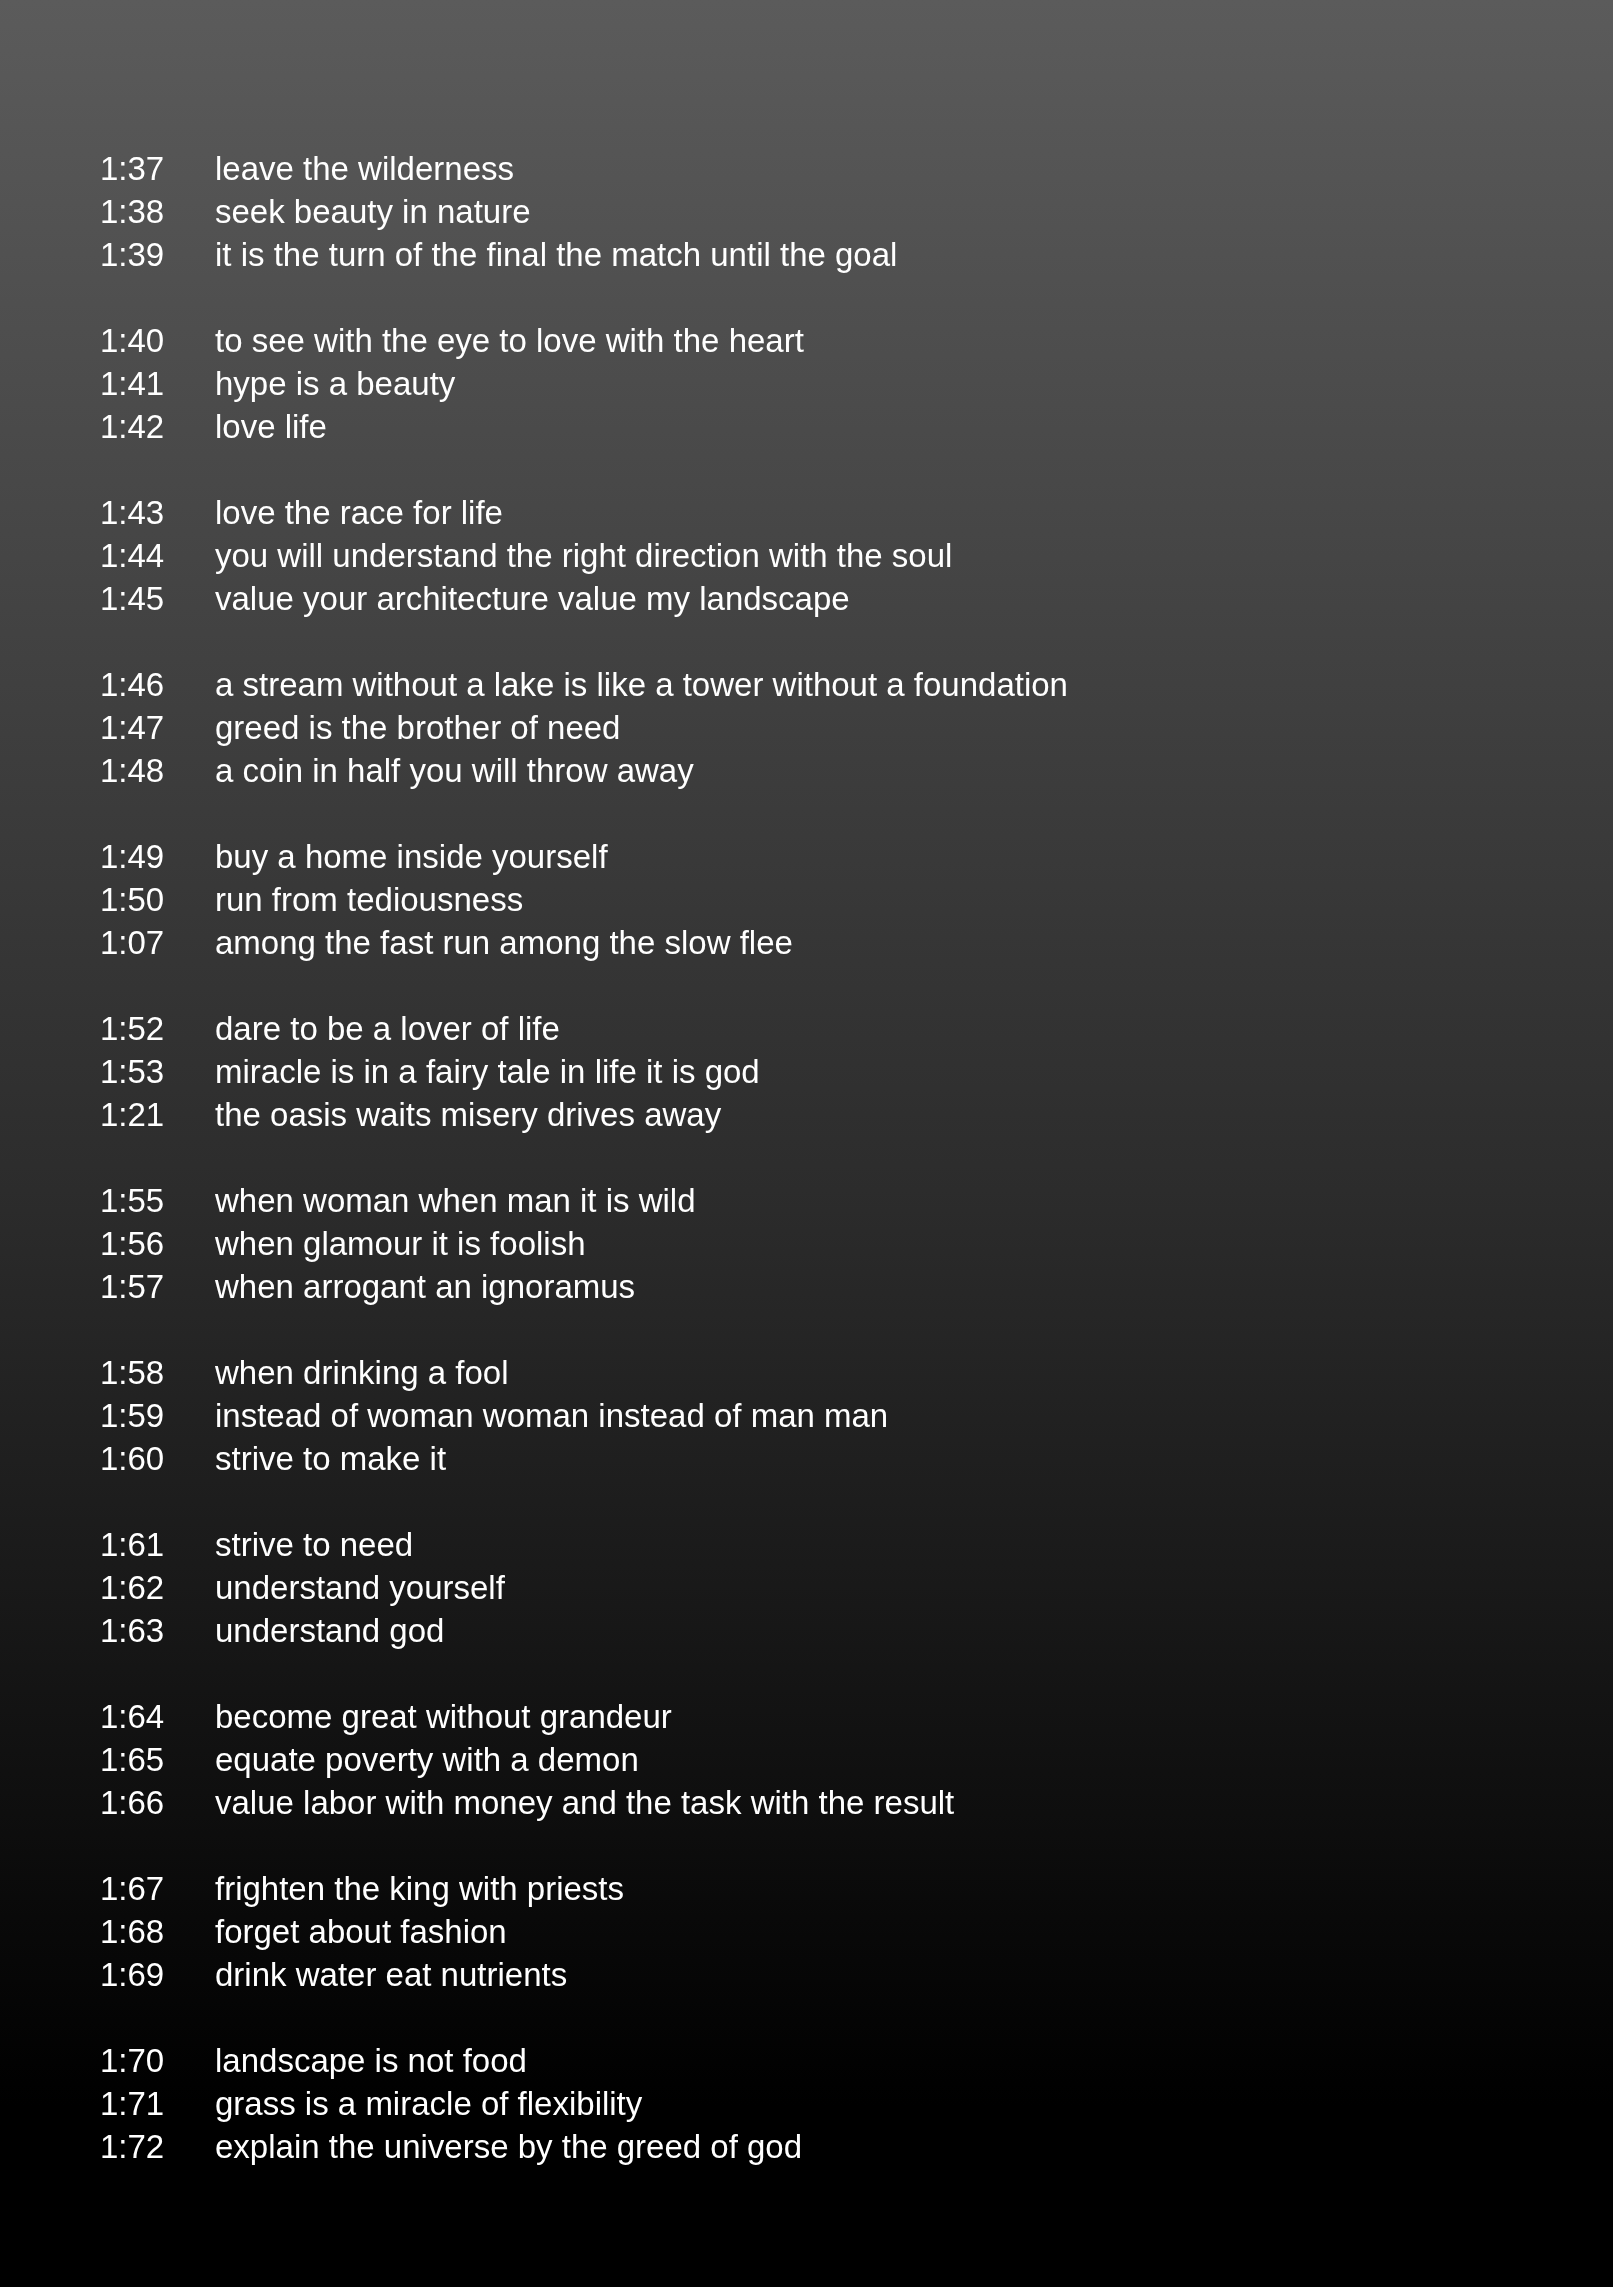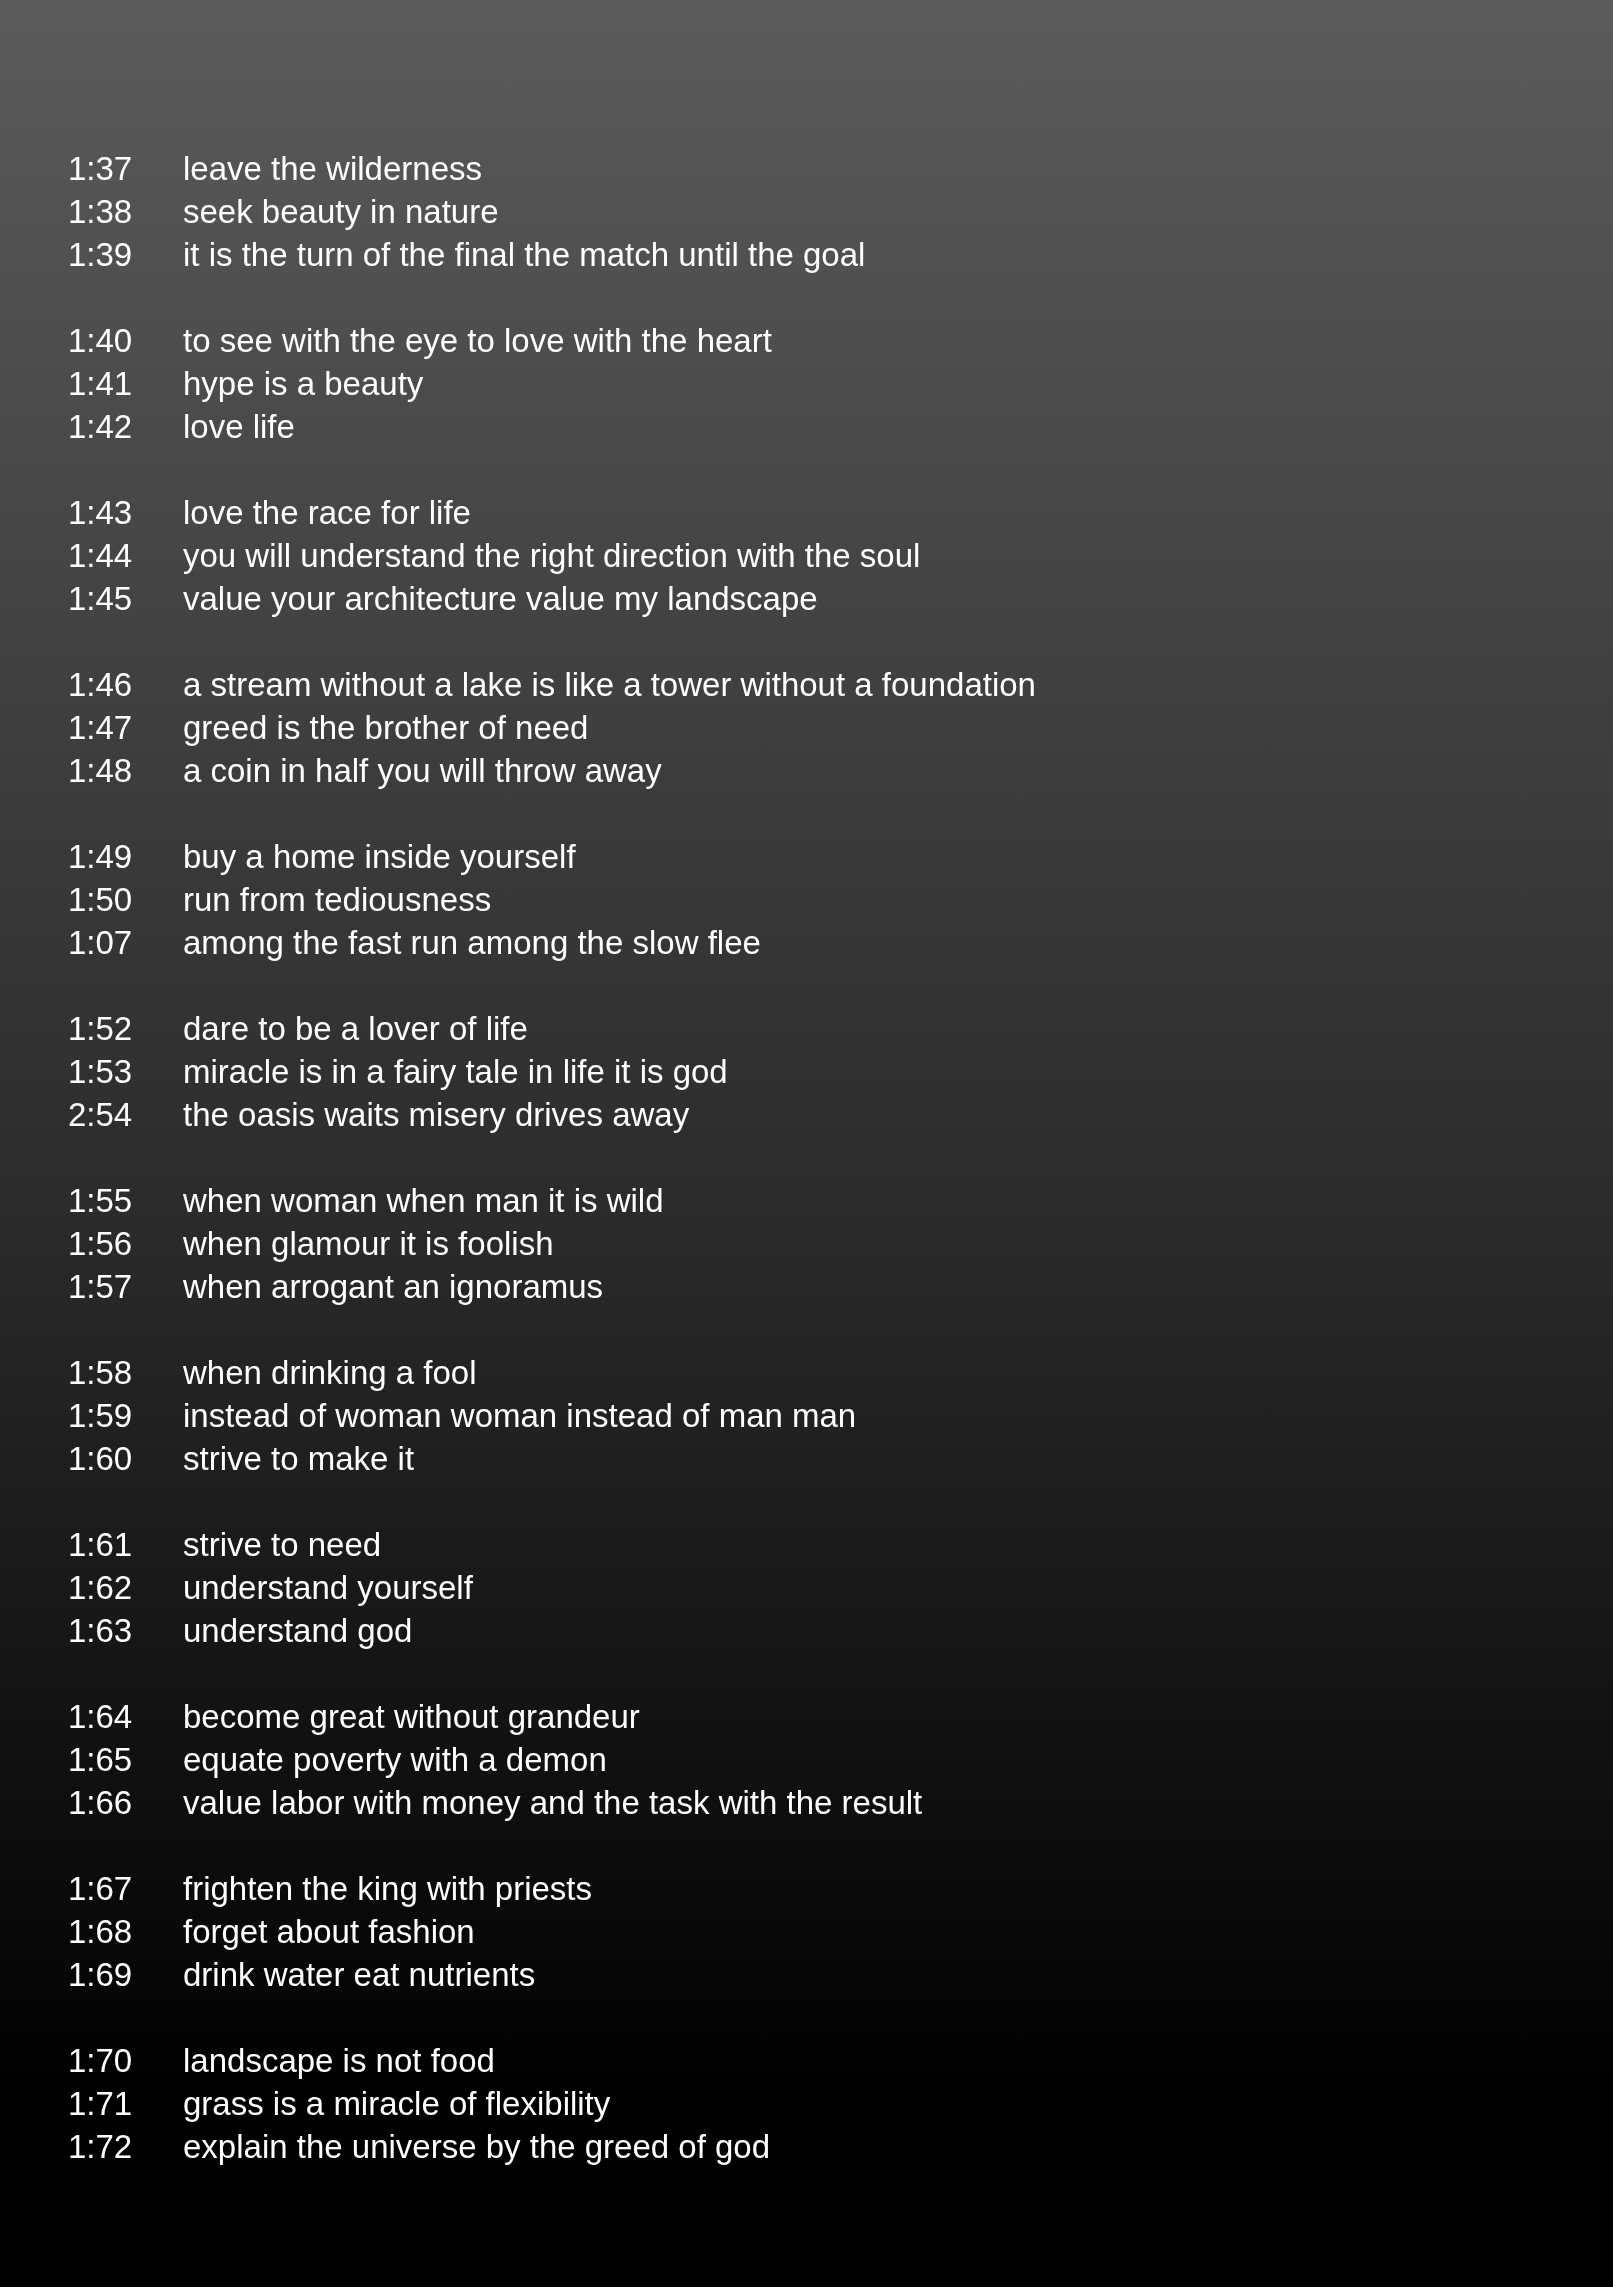--- a/index.html
+++ b/index.html
@@ -6,21 +6,21 @@
   body {
     width: 1613px;
     height: 2288px;
     background: linear-gradient(to bottom, #5b5b5b 0%, #2c2c2c 52%, #000000 92%, #000000 100%);
     overflow: hidden;
   }
   .page {
     box-sizing: border-box;
     width: 1613px;
     height: 2288px;
-    padding: 147px 39px 0 68px;
+    padding: 147px 39px 0 100px;
     font-family: "Liberation Sans", "DejaVu Sans", sans-serif;
     font-size: 33px;
     line-height: 43px;
     color: #ffffff;
   }
   .verse-group {
     margin: 0 0 43px 0;
   }
   .verse-line {
     white-space: nowrap;
@@ -59,21 +59,21 @@
         <div class="verse-line"><span class="verse-num">1:48</span><span class="verse-text">a coin in half you will throw away</span></div>
       </div>
       <div class="verse-group">
         <div class="verse-line"><span class="verse-num">1:49</span><span class="verse-text">buy a home inside yourself</span></div>
         <div class="verse-line"><span class="verse-num">1:50</span><span class="verse-text">run from tediousness</span></div>
         <div class="verse-line"><span class="verse-num">1:07</span><span class="verse-text">among the fast run among the slow flee</span></div>
       </div>
       <div class="verse-group">
         <div class="verse-line"><span class="verse-num">1:52</span><span class="verse-text">dare to be a lover of life</span></div>
         <div class="verse-line"><span class="verse-num">1:53</span><span class="verse-text">miracle is in a fairy tale in life it is god</span></div>
-        <div class="verse-line"><span class="verse-num">2:54</span><span class="verse-text">the oasis waits misery drives away</span></div>
+        <div class="verse-line"><span class="verse-num">1:21</span><span class="verse-text">the oasis waits misery drives away</span></div>
       </div>
       <div class="verse-group">
         <div class="verse-line"><span class="verse-num">1:55</span><span class="verse-text">when woman when man it is wild</span></div>
         <div class="verse-line"><span class="verse-num">1:56</span><span class="verse-text">when glamour it is foolish</span></div>
         <div class="verse-line"><span class="verse-num">1:57</span><span class="verse-text">when arrogant an ignoramus</span></div>
       </div>
       <div class="verse-group">
         <div class="verse-line"><span class="verse-num">1:58</span><span class="verse-text">when drinking a fool</span></div>
         <div class="verse-line"><span class="verse-num">1:59</span><span class="verse-text">instead of woman woman instead of man man</span></div>
         <div class="verse-line"><span class="verse-num">1:60</span><span class="verse-text">strive to make it</span></div>

